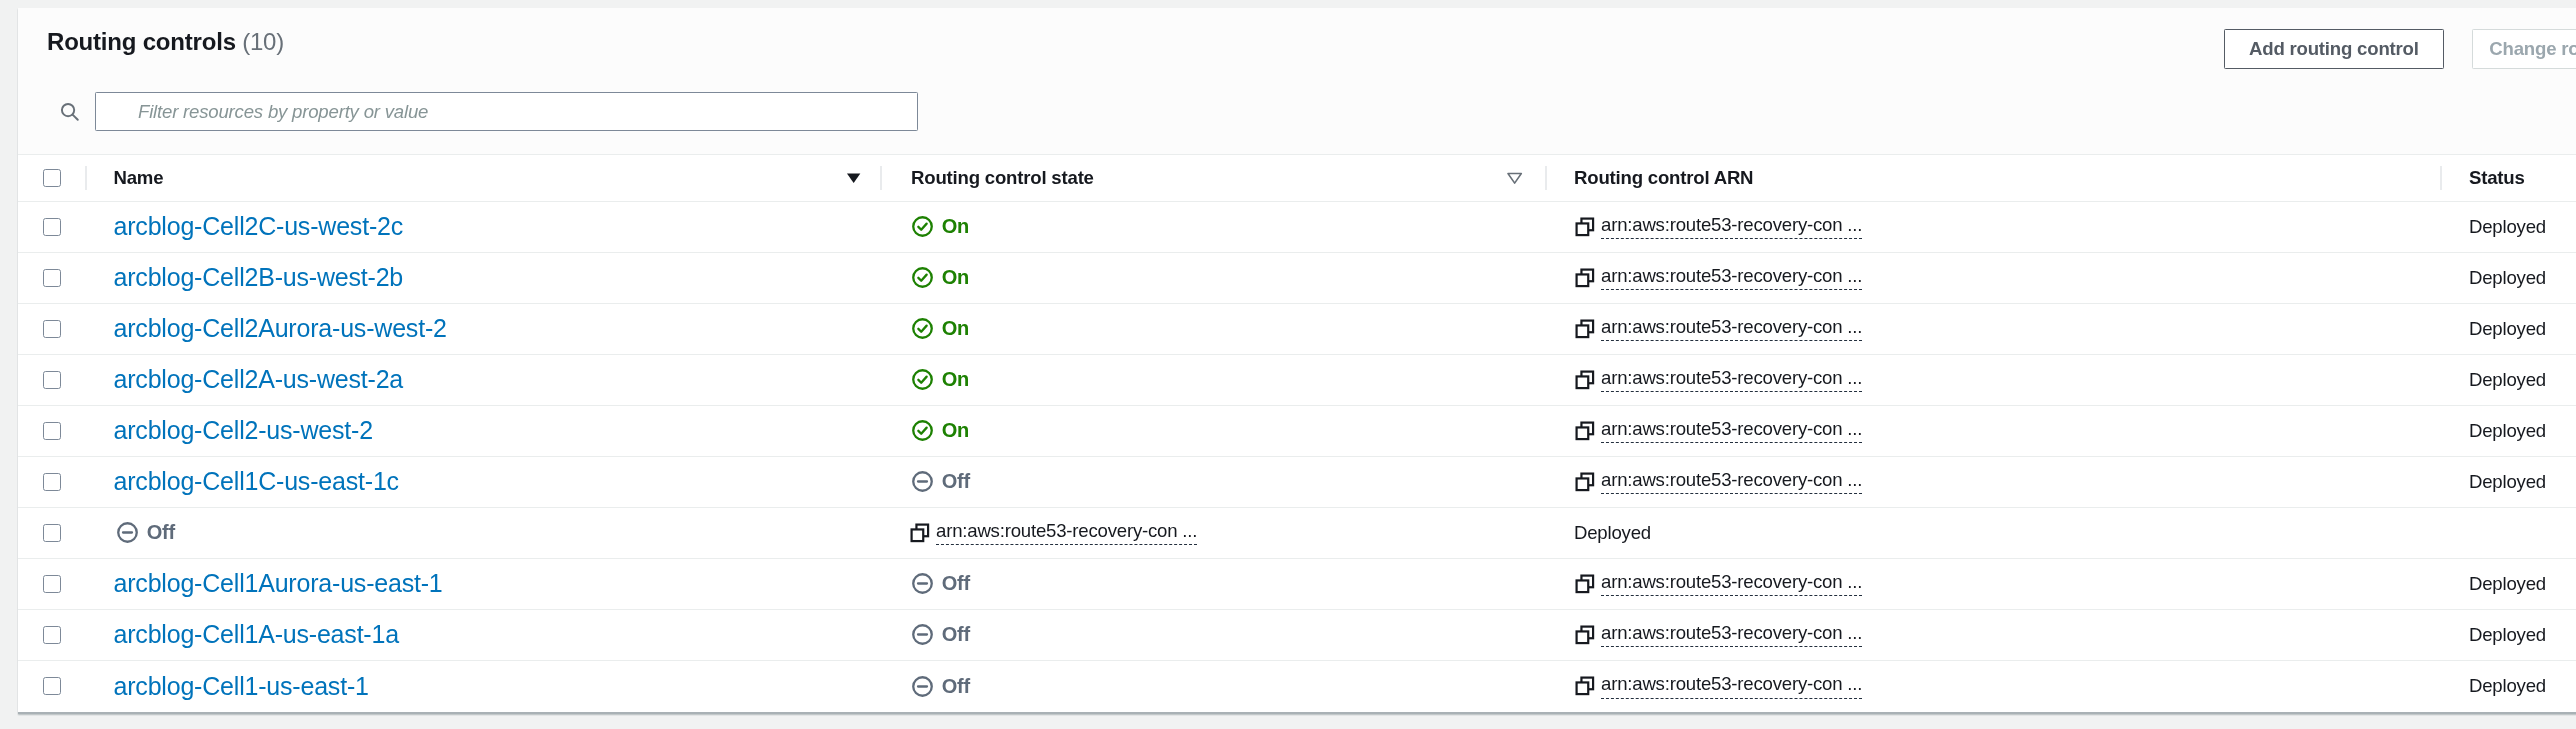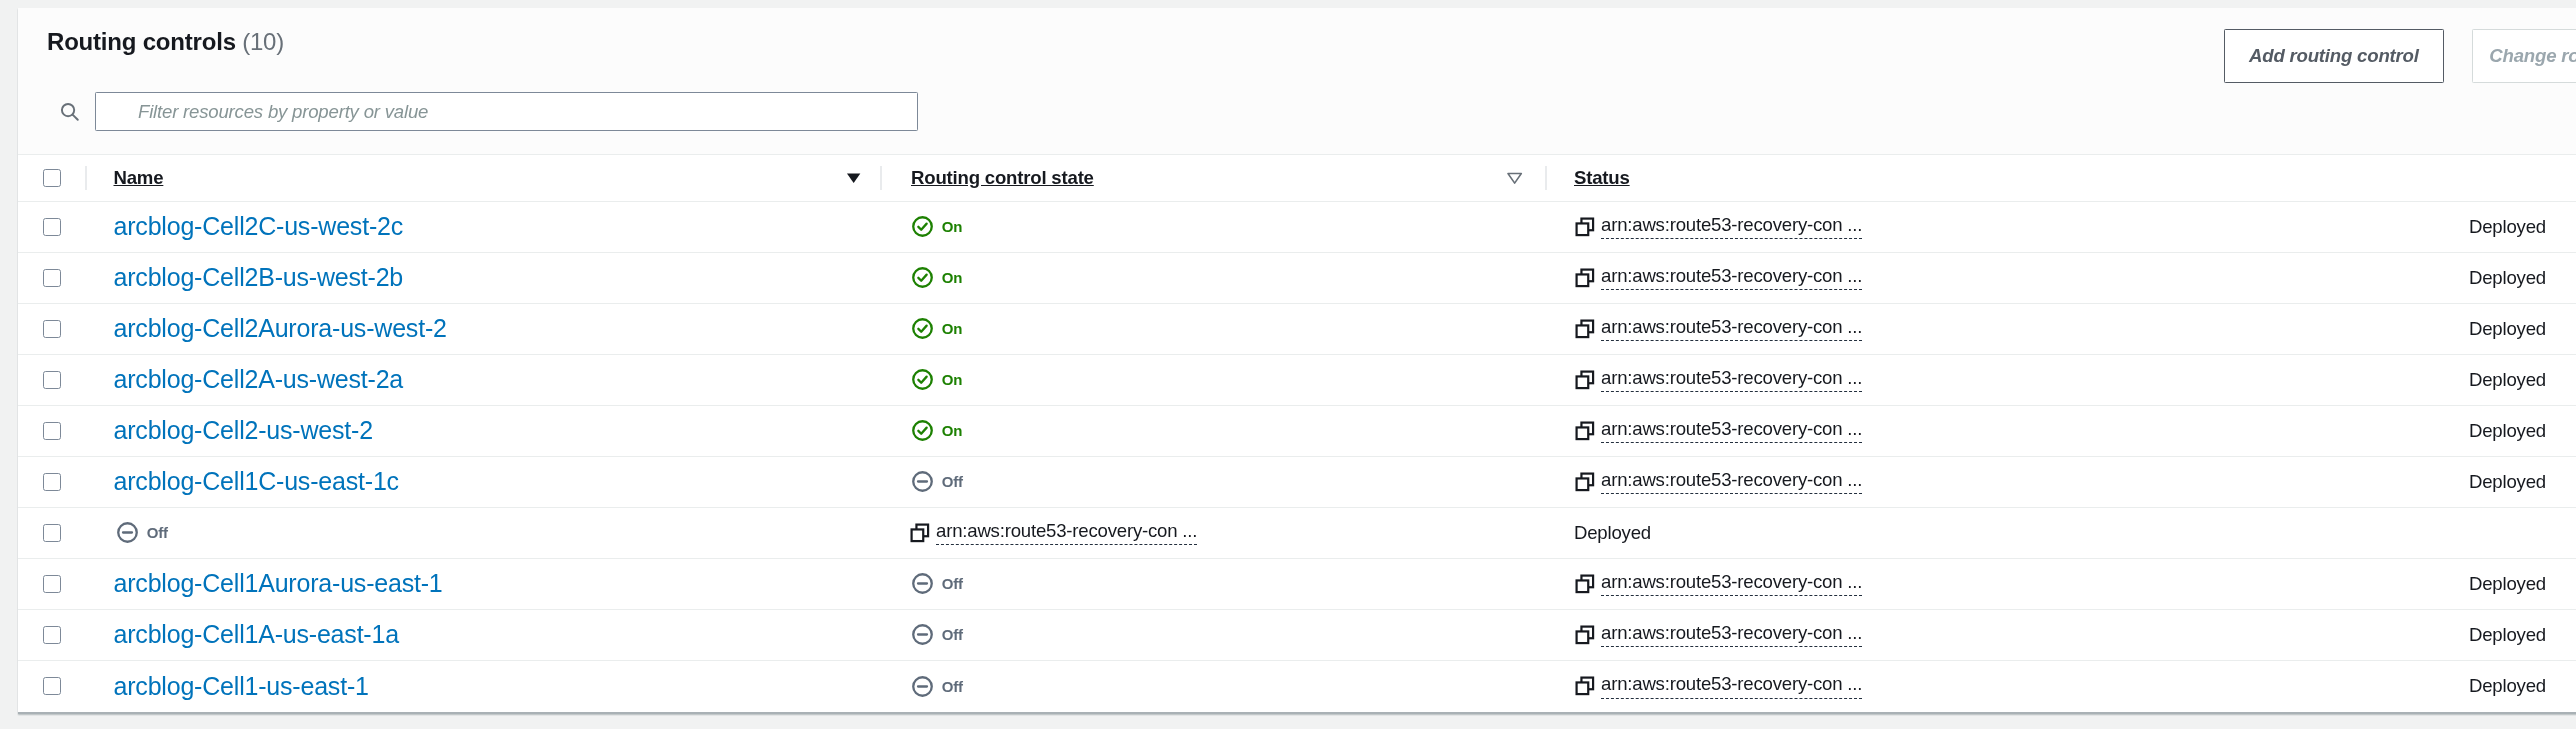--- a/index.html
+++ b/index.html
@@ -18,23 +18,23 @@
     background: #ffffff;
     border-bottom: 2.6px solid #a9b1b5;
     box-shadow: 0 0.6px 1.3px rgba(0,28,36,.25);
   }
   
   .card-header { position: relative; padding: 18px 0 22.4px 29px; background: #fcfcfc; }
   .title-line { line-height: 31px; white-space: nowrap; }
   .panel-title { font-size: 24px; font-weight: 700; color: #16191f; }
   .panel-count { font-size: 24px; font-weight: 400; color: #687078; margin-left: 6.4px; }
   .actions { position: absolute; top: 21px; left: 2206px; display: flex; gap: 28px; }
-  .btn { height: 54px; font-size: 18.6px; font-weight: 700; border-radius: 1.3px;
+  .btn { height: 40px; font-size: 18.6px; font-weight: 700; border-radius: 1.3px;
          background: #ffffff; white-space: nowrap; cursor: pointer;
-         font-family: "Liberation Sans", sans-serif; letter-spacing: -0.2px; font-style: italic; }
+         font-family: "Liberation Sans", sans-serif; letter-spacing: -0.2px; }
   .btn-normal { border: 1.3px solid #545b64; color: #545b64; padding: 0 24px; }
   .btn-disabled { border: 1.3px solid #d5dbdb; color: #9ba7ae; width: 448px;
                   text-align: left; padding: 0 0 0 16.6px; cursor: not-allowed; }
   .filter-wrap { position: relative; margin-top: 30px; width: 823px; padding-left: 48px; }
   .filter-input {
     width: 823px; height: 39px;
     border: 1.3px solid #7d8998; border-radius: 1.3px;
     padding: 0 12.8px 0 42px;
     font-size: 18.6px; font-style: italic; color: #16191f;
     font-family: "Liberation Sans", sans-serif; letter-spacing: -0.2px;
@@ -57,27 +57,27 @@
   .cell-name { padding-left: 27.5px; padding-right: 19px; justify-content: space-between; }
   .cell-state { padding-left: 30px; padding-right: 23px; }
   .hrow .cell-state { justify-content: space-between; }
   .cell-arn { padding-left: 28px; }
   .cell-status { padding-left: 28px; text-align: right; }
   .hrow .cell:not(.cell-check)::before {
     content: ""; position: absolute; left: -0.6px; top: 50%;
     transform: translateY(-50%);
     width: 1.3px; height: 24px; background: #e9ebed;
   }
-  .hlabel { font-size: 18.6px; font-weight: 700; color: #16191f; white-space: nowrap; text-decoration: underline; }
+  .hlabel { font-size: 18.6px; font-weight: 700; color: #16191f; white-space: nowrap; }
   .checkbox {
     width: 18px; height: 18px; background: #ffffff;
     border: 1.3px solid #7d8998; border-radius: 2.6px; cursor: pointer;
   }
   .row-link { font-size: 25px; color: #0073bb; text-decoration: none; white-space: nowrap; cursor: pointer; }
-  .state { display: flex; align-items: center; gap: 7.7px; font-size: 15px; font-weight: 700; }
+  .state { display: flex; align-items: center; gap: 7.7px; font-size: 20px; font-weight: 700; }
   .state .icon-on, .state .icon-off { display: none; line-height: 0; }
   .state-on { color: #1d8102; }
   .state-off { color: #5f6b7a; }
   .state-on .icon-on { display: block; }
   .state-off .icon-off { display: block; }
   .arn-group { display: flex; align-items: center; gap: 5px; }
   .copy-icon { line-height: 0; cursor: pointer; }
   .arn-text {
     font-size: 18.6px; color: #16191f; white-space: nowrap;
     border-bottom: 1.9px dashed #232f3e; padding-bottom: 2.6px; cursor: default;
@@ -126,20 +126,23 @@
         </span>
       </div>
       <div class="cell cell-state">
         <span class="hlabel">Routing control state</span>
         <span class="sort-icon">
           <svg width="17.3" height="14" viewBox="0 0 27 22">
               <polygon points="3,4 24,4 13.5,19" fill="none" stroke="#687078" stroke-width="2.5" stroke-linejoin="round"></polygon>
             </svg>
         </span>
       </div>
+      <div class="cell cell-arn">
+        <span class="hlabel">Routing control ARN</span>
+      </div>
       <div class="cell cell-status">
         <span class="hlabel">Status</span>
       </div>
     </div>
 
     <div id="table-body">
   <div class="trow">
     <div class="cell cell-check">
       <div class="checkbox"></div>
     </div>

